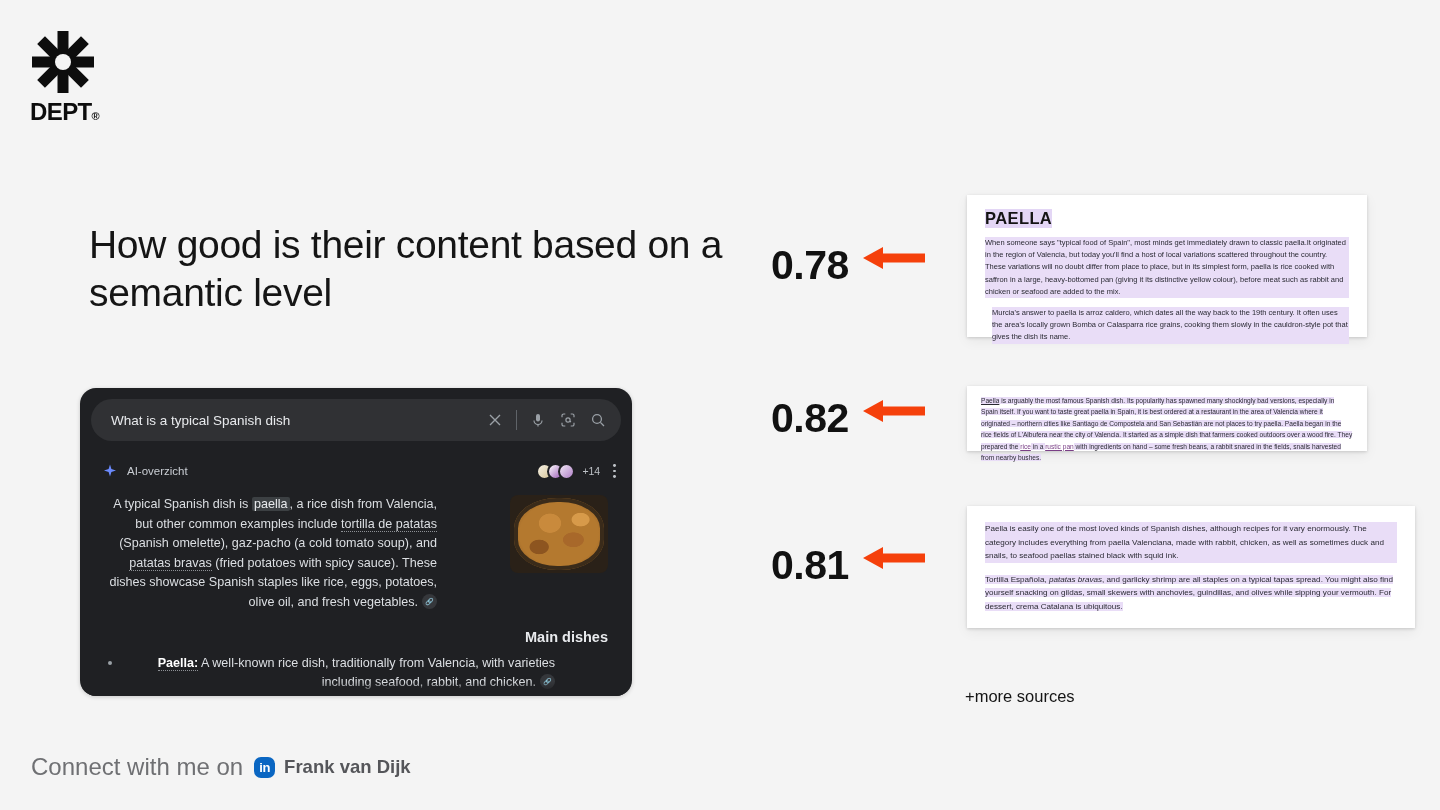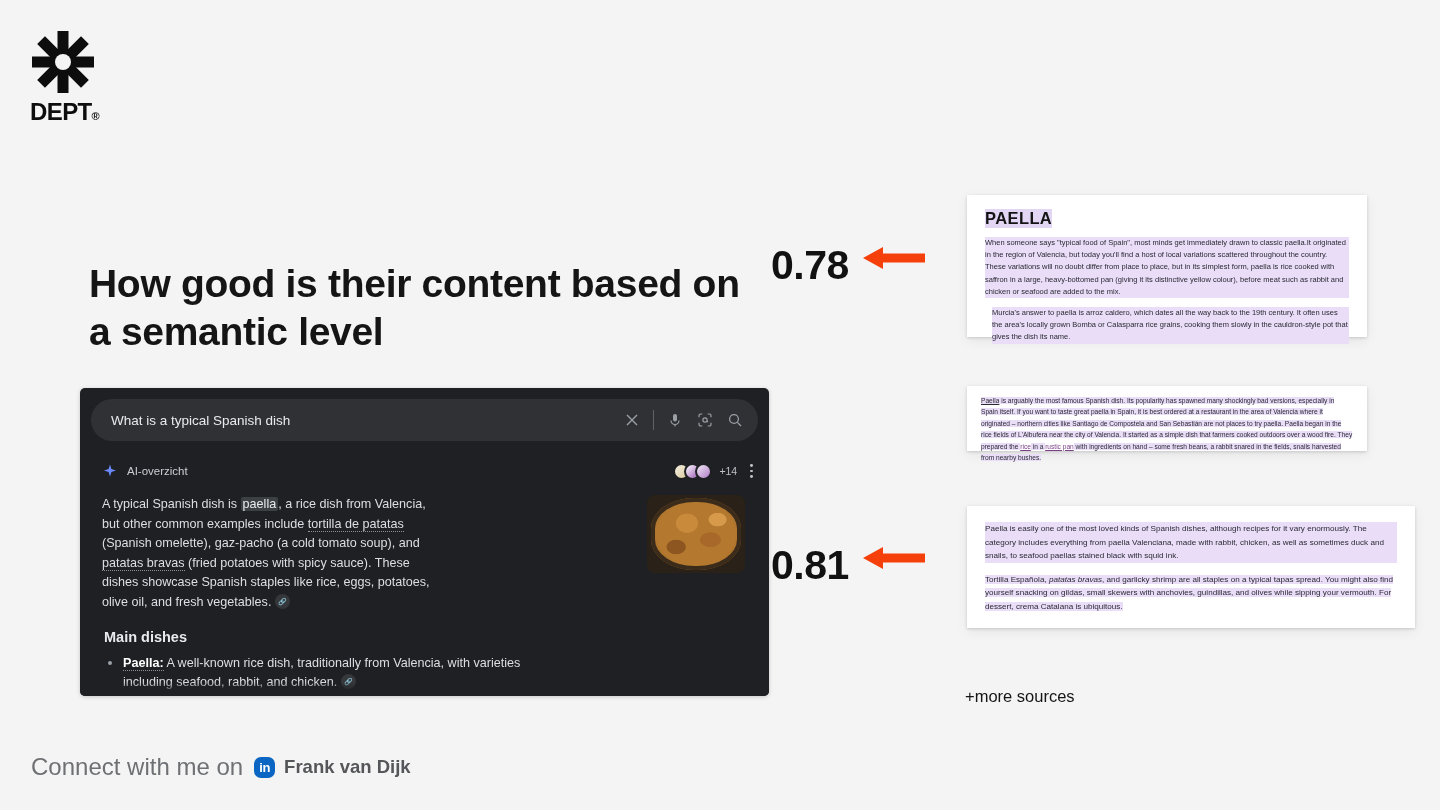--- a/index.html
+++ b/index.html
@@ -31,28 +31,28 @@
   .logo-word {
     margin-top: 5px; font-size: 24px; font-weight: bold; letter-spacing: -0.6px;
     color: #0d0d0d; font-family: "Liberation Sans", sans-serif;
   }
   .logo-word sup { font-size: 11px; vertical-align: baseline; }
 
   
   .headline {
     position: absolute; left: 89px; top: 221px; width: 680px;
     font-size: 39px; line-height: 48px; color: #151515;
-    font-weight: 700; letter-spacing: -0.3px; margin-top: 39px;
+    font-weight: 400; letter-spacing: -0.3px;
   }
 
   
   .serp {
     position: absolute; left: 80px; top: 388px;
-    width: 689px; height: 308px;
-    background: #1f2023; border-radius: 5px; overflow: hidden;
+    width: 552px; height: 308px;
+    background: #1f2023; border-radius: 16px; overflow: hidden;
     box-shadow: 0 1px 4px rgba(0,0,0,.18);
   }
   .serp-searchbar {
     position: relative; margin: 11px 11px 0 11px; height: 42px;
     background: #303134; border-radius: 22px; display: flex; align-items: center;
   }
   .serp-query {
     flex: 1; padding-left: 20px; color: #e8eaed; font-size: 13.5px;
   }
   .sb-ico { width: 30px; height: 30px; display: flex; align-items: center; justify-content: center; }
@@ -70,21 +70,21 @@
     margin-left: -6px;
   }
   .favgroup .fav:first-child { margin-left: 0; }
   .fav1 { background: linear-gradient(135deg,#f5f0e4,#d8c79a); }
   .fav2 { background: linear-gradient(135deg,#ffffff,#9b59b6); }
   .fav3 { background: linear-gradient(135deg,#f0e7f5,#b07fc7); }
   .plus14 { color: #bdc1c6; font-size: 10.5px; margin-left: 7px; }
   .kebab { margin-left: 13px; display: flex; flex-direction: column; gap: 2.5px; align-items: center; }
   .kebab span { width: 2.8px; height: 2.8px; background: #bdc1c6; border-radius: 50%; }
 
-  .serp-body { position: relative; padding: 8px 24px 0 22px; }
+  .serp-body { position: relative; padding: 8px 24px 0 22px; text-align: right; }
   .ai-para {
     color: #dcdfe3; font-size: 12.6px; line-height: 19.6px;
     width: 335px;
   }
   .ai-para .hl { background: #3c4043; color: #e8eaed; border-radius: 2px; padding: 0 2px; }
   .dotted { border-bottom: 1px dotted #8d9095; }
   .lnk-chip {
     display: inline-block; width: 15px; height: 15px; border-radius: 50%;
     background: #35373b; vertical-align: middle; margin-left: 4px;
     position: relative; top: -1px;
@@ -258,20 +258,28 @@
   </div>
 
   <div class="score" style="left:771px; top:245px;">
     <span class="num">0.78</span>
     <span class="arrow">
       <svg width="62" height="26" viewBox="0 0 62 26">
           <path d="M0 13 L20 2 L20 8.5 L62 8.5 L62 17.5 L20 17.5 L20 24 Z" fill="#F5400B"></path>
         </svg>
     </span>
   </div>
+  <div class="score" style="left:771px; top:398px;">
+    <span class="num">0.82</span>
+    <span class="arrow">
+      <svg width="62" height="26" viewBox="0 0 62 26">
+          <path d="M0 13 L20 2 L20 8.5 L62 8.5 L62 17.5 L20 17.5 L20 24 Z" fill="#F5400B"></path>
+        </svg>
+    </span>
+  </div>
   <div class="score" style="left:771px; top:545px;">
     <span class="num">0.81</span>
     <span class="arrow">
       <svg width="62" height="26" viewBox="0 0 62 26">
           <path d="M0 13 L20 2 L20 8.5 L62 8.5 L62 17.5 L20 17.5 L20 24 Z" fill="#F5400B"></path>
         </svg>
     </span>
   </div>
 
   <div class="card c1" style="left:967px; top:195px; width:400px; height:142px;">

